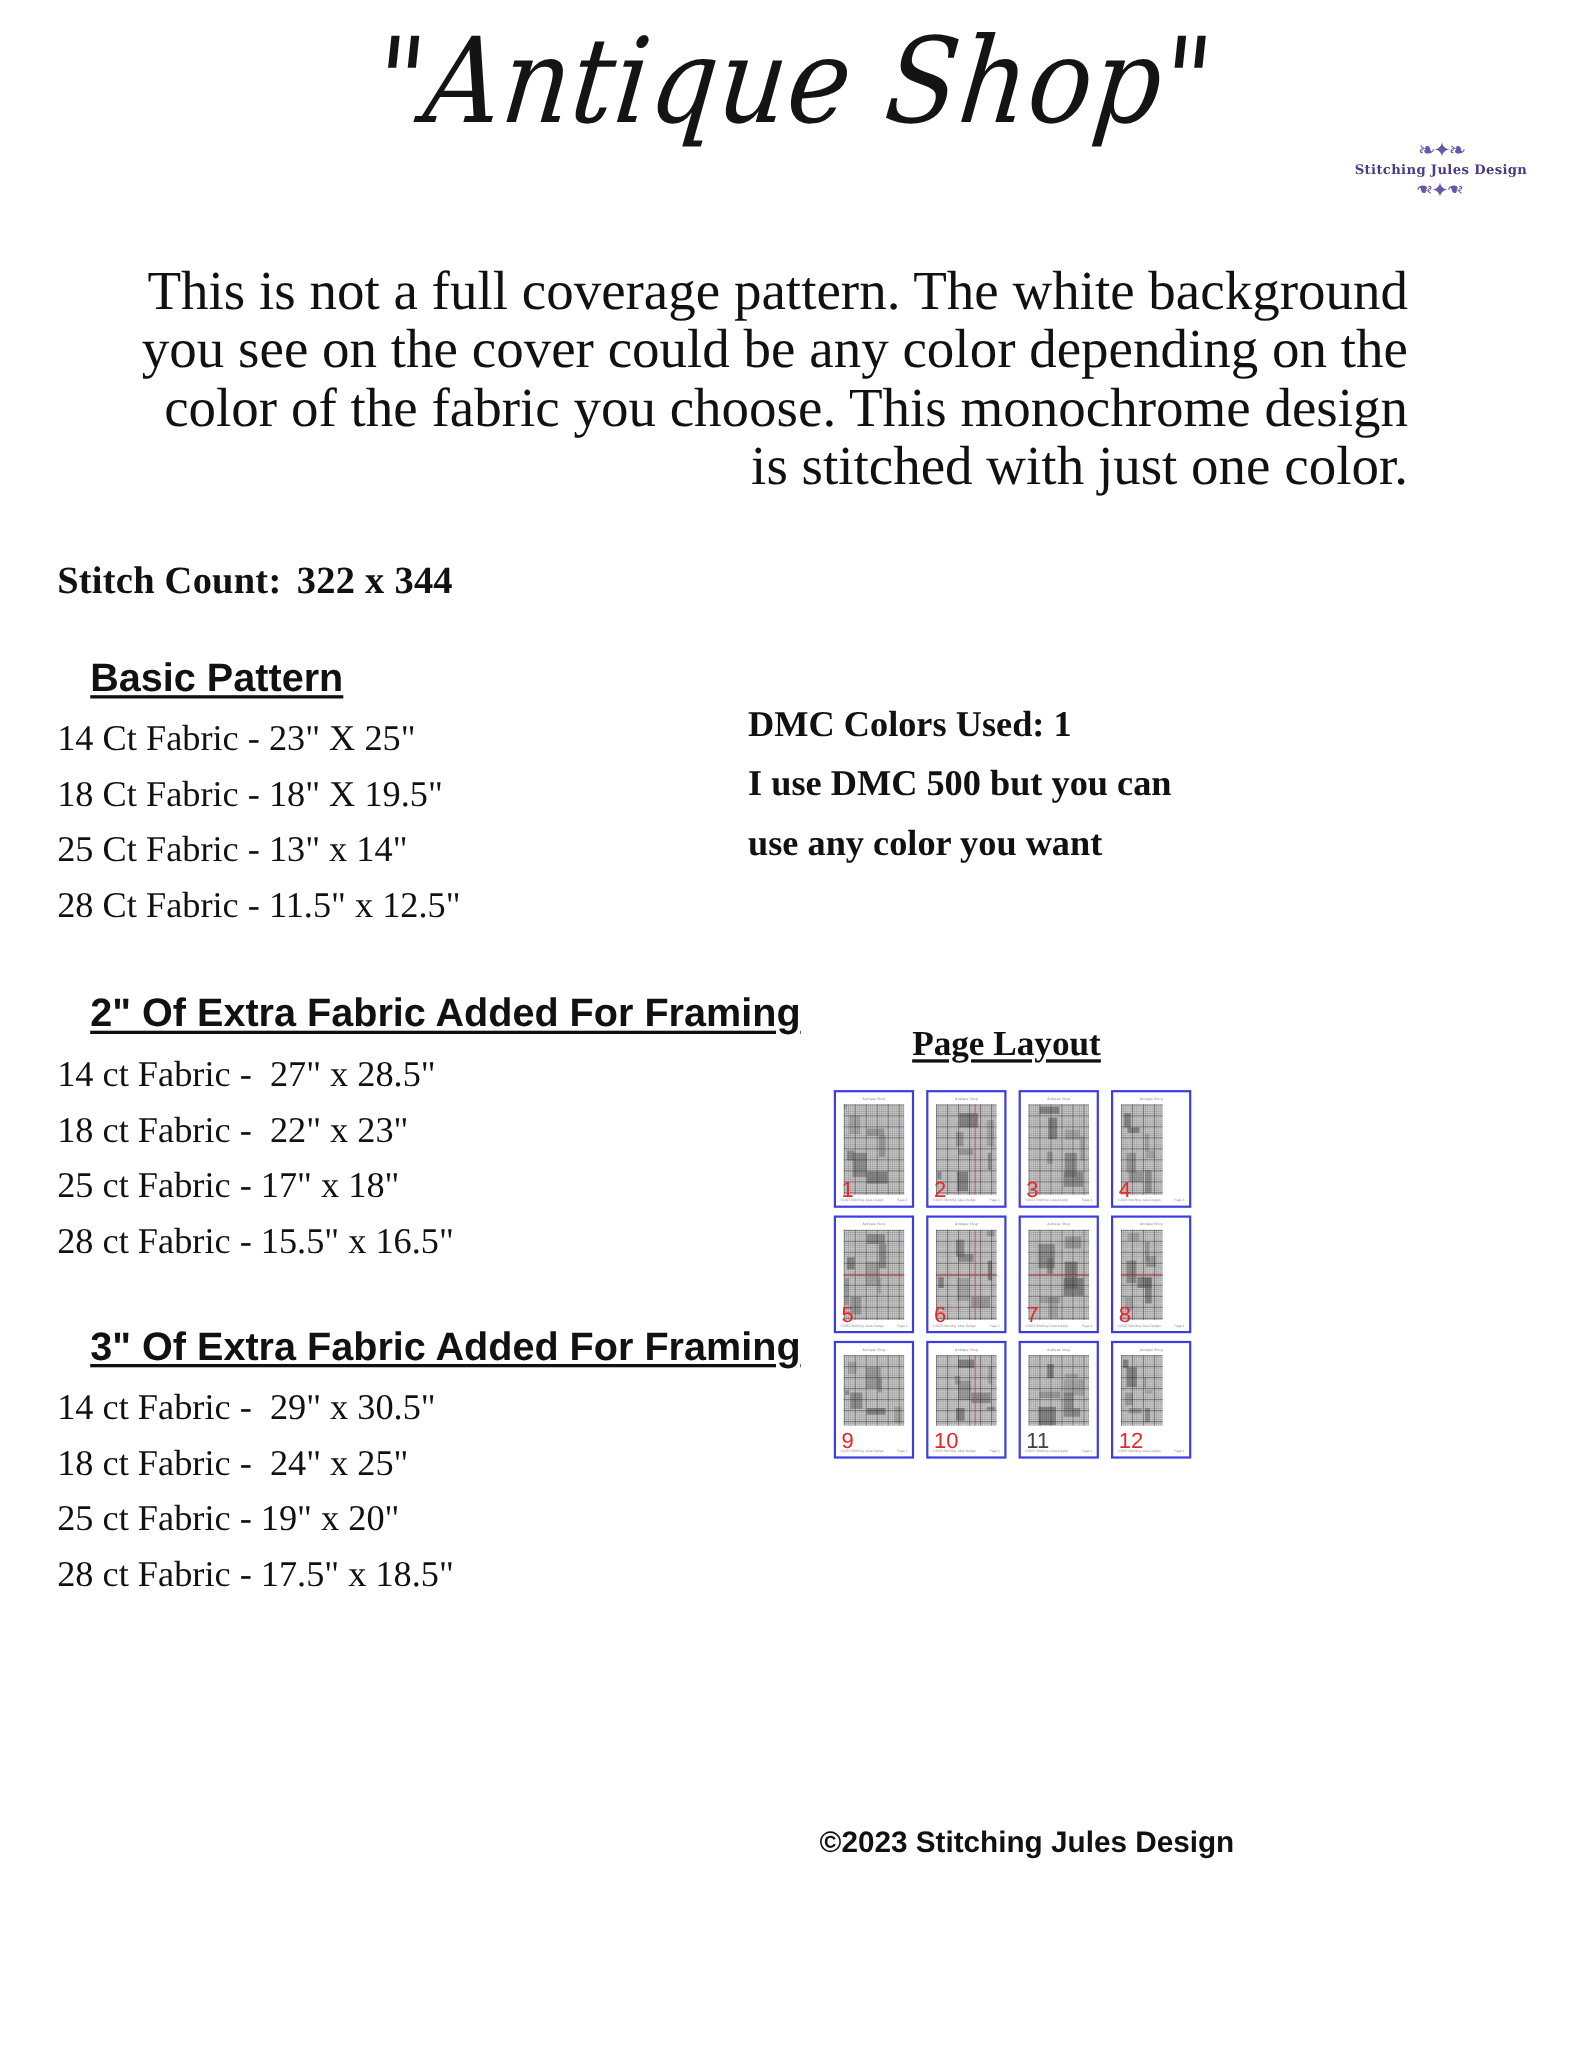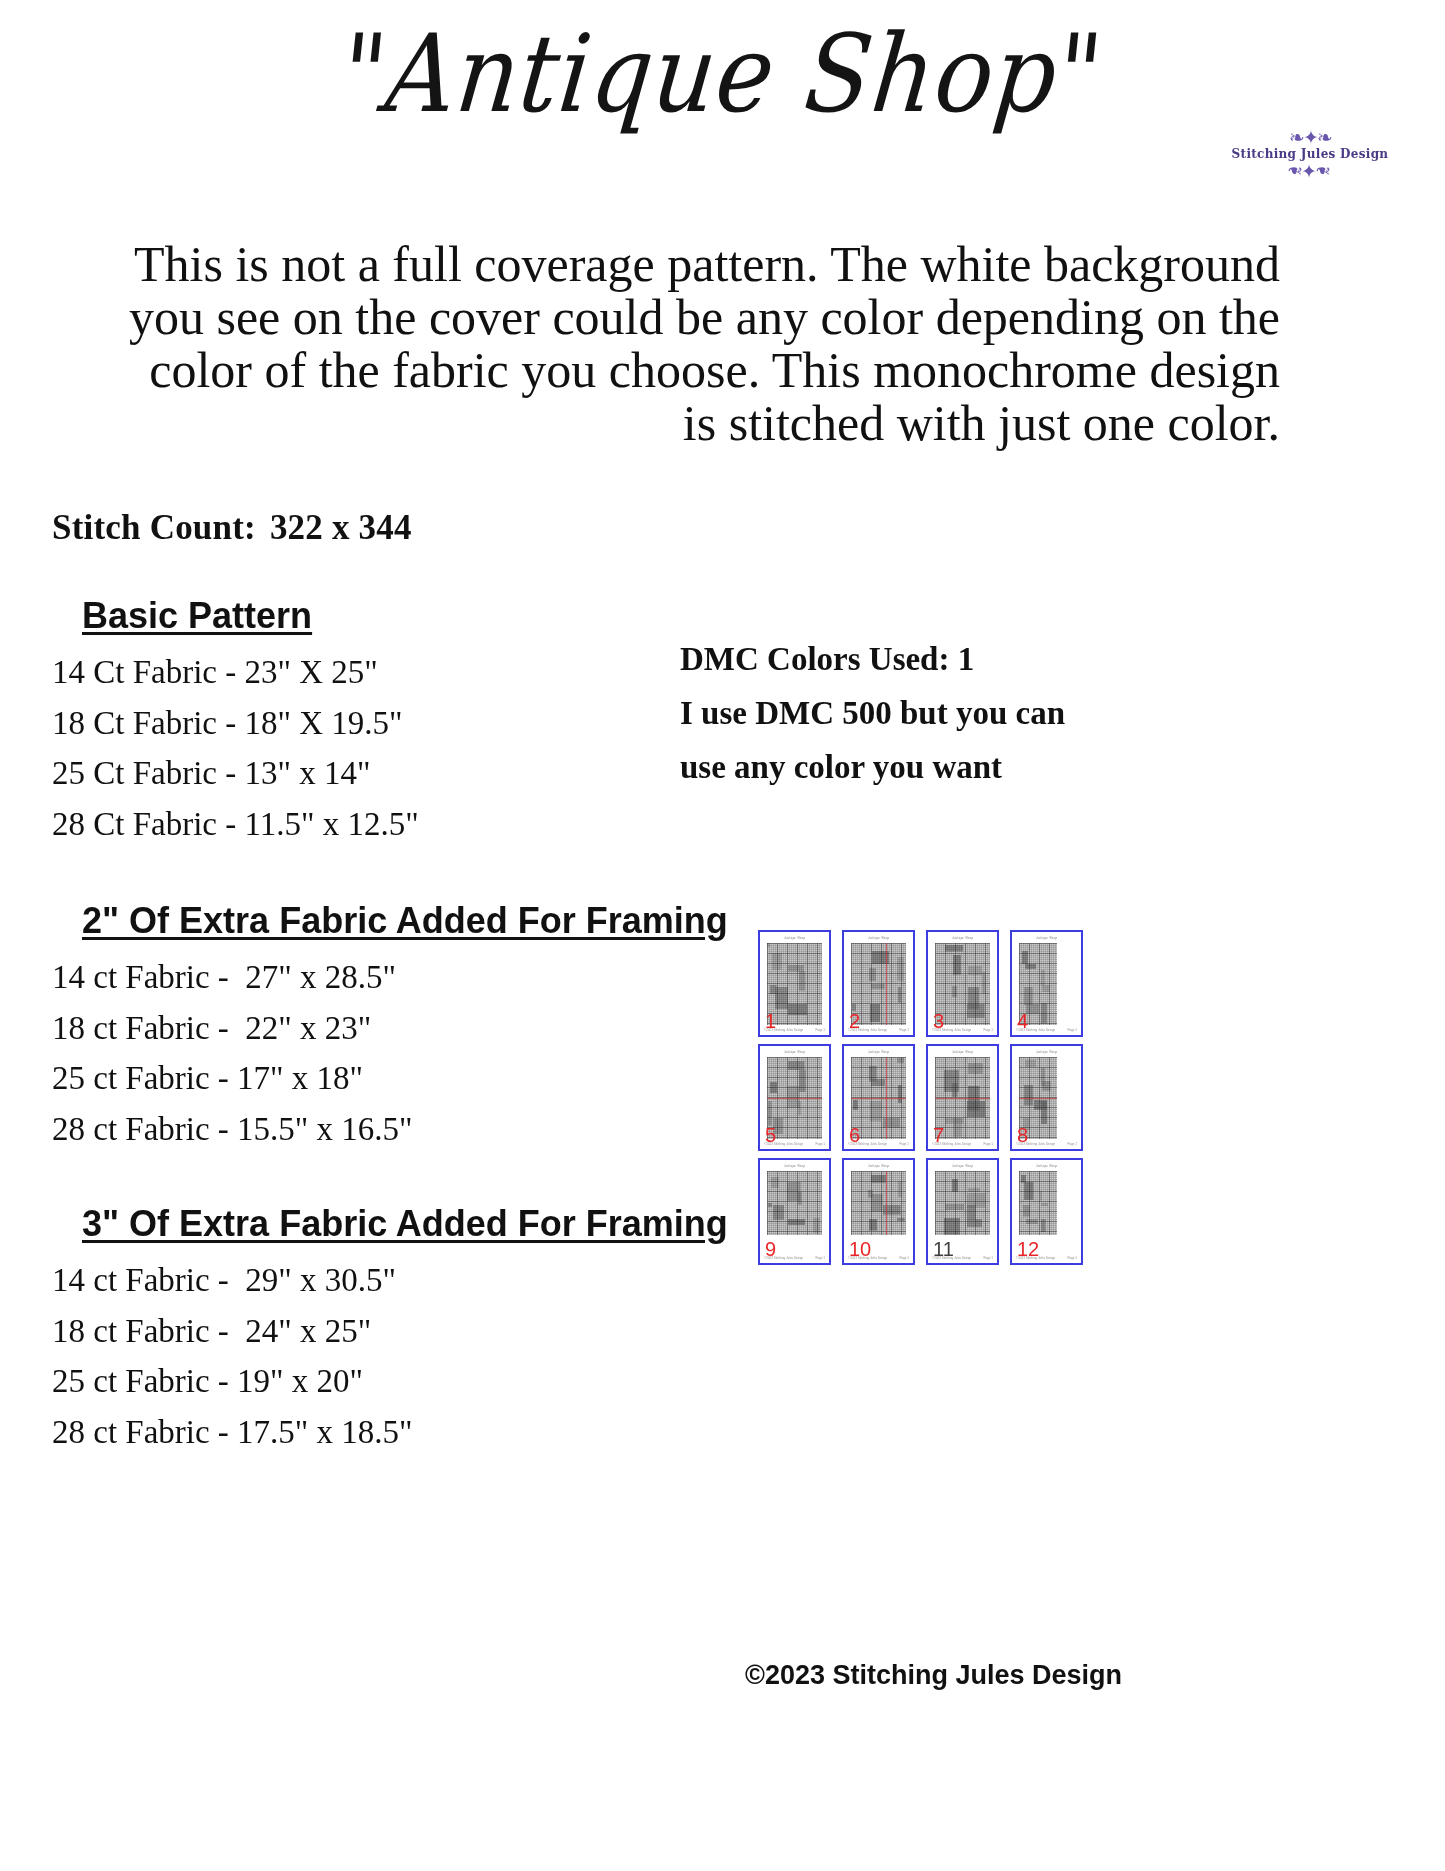--- a/index.html
+++ b/index.html
@@ -279,20 +279,21 @@
   <div class="fabric-line">28 ct Fabric - 17.5" x 18.5"</div>
 </div>
 
 <div class="dmc">
   <div>DMC Colors Used: 1</div>
   <div>I use DMC 500 but you can</div>
   <div>use any color you want</div>
 </div>
 
 <div class="layout-section">
+  <div class="layout-title">Page Layout</div>
   <div class="page-grid" id="page-grid">
       <div class="page-thumb" style="border-color: rgb(60, 60, 224);">
         <div class="thumb-head">Antique Shop</div>
         <div class="thumb-chart">
           <div class="thumb-ink" style="background-image: linear-gradient(0deg, rgba(25, 25, 25, 0.3) 0px, rgba(25, 25, 25, 0.3) 100%), linear-gradient(90deg, rgba(25, 25, 25, 0.42) 0px, rgba(25, 25, 25, 0.42) 100%), linear-gradient(0deg, rgba(25, 25, 25, 0.54) 0px, rgba(25, 25, 25, 0.54) 100%), linear-gradient(90deg, rgba(25, 25, 25, 0.66) 0px, rgba(25, 25, 25, 0.66) 100%), linear-gradient(0deg, rgba(25, 25, 25, 0.3) 0px, rgba(25, 25, 25, 0.3) 100%), linear-gradient(90deg, rgba(25, 25, 25, 0.42) 0px, rgba(25, 25, 25, 0.42) 100%), linear-gradient(0deg, rgba(25, 25, 25, 0.54) 0px, rgba(25, 25, 25, 0.54) 100%); background-size: 6% 5%, 29% 8%, 12% 11%, 35% 14%, 18% 21%, 11% 24%, 24% 27%; background-position: 0% 0%, 53% 29%, 6% 58%, 59% 87%, 12% 16%, 65% 45%, 18% 74%;"></div>
         </div>
         <div class="thumb-foot-l">©2023 Stitching Jules Design</div>
         <div class="thumb-foot-r">Page 1</div>
         <div class="page-num" style="color: rgb(232, 38, 42);">1</div>
       </div>

